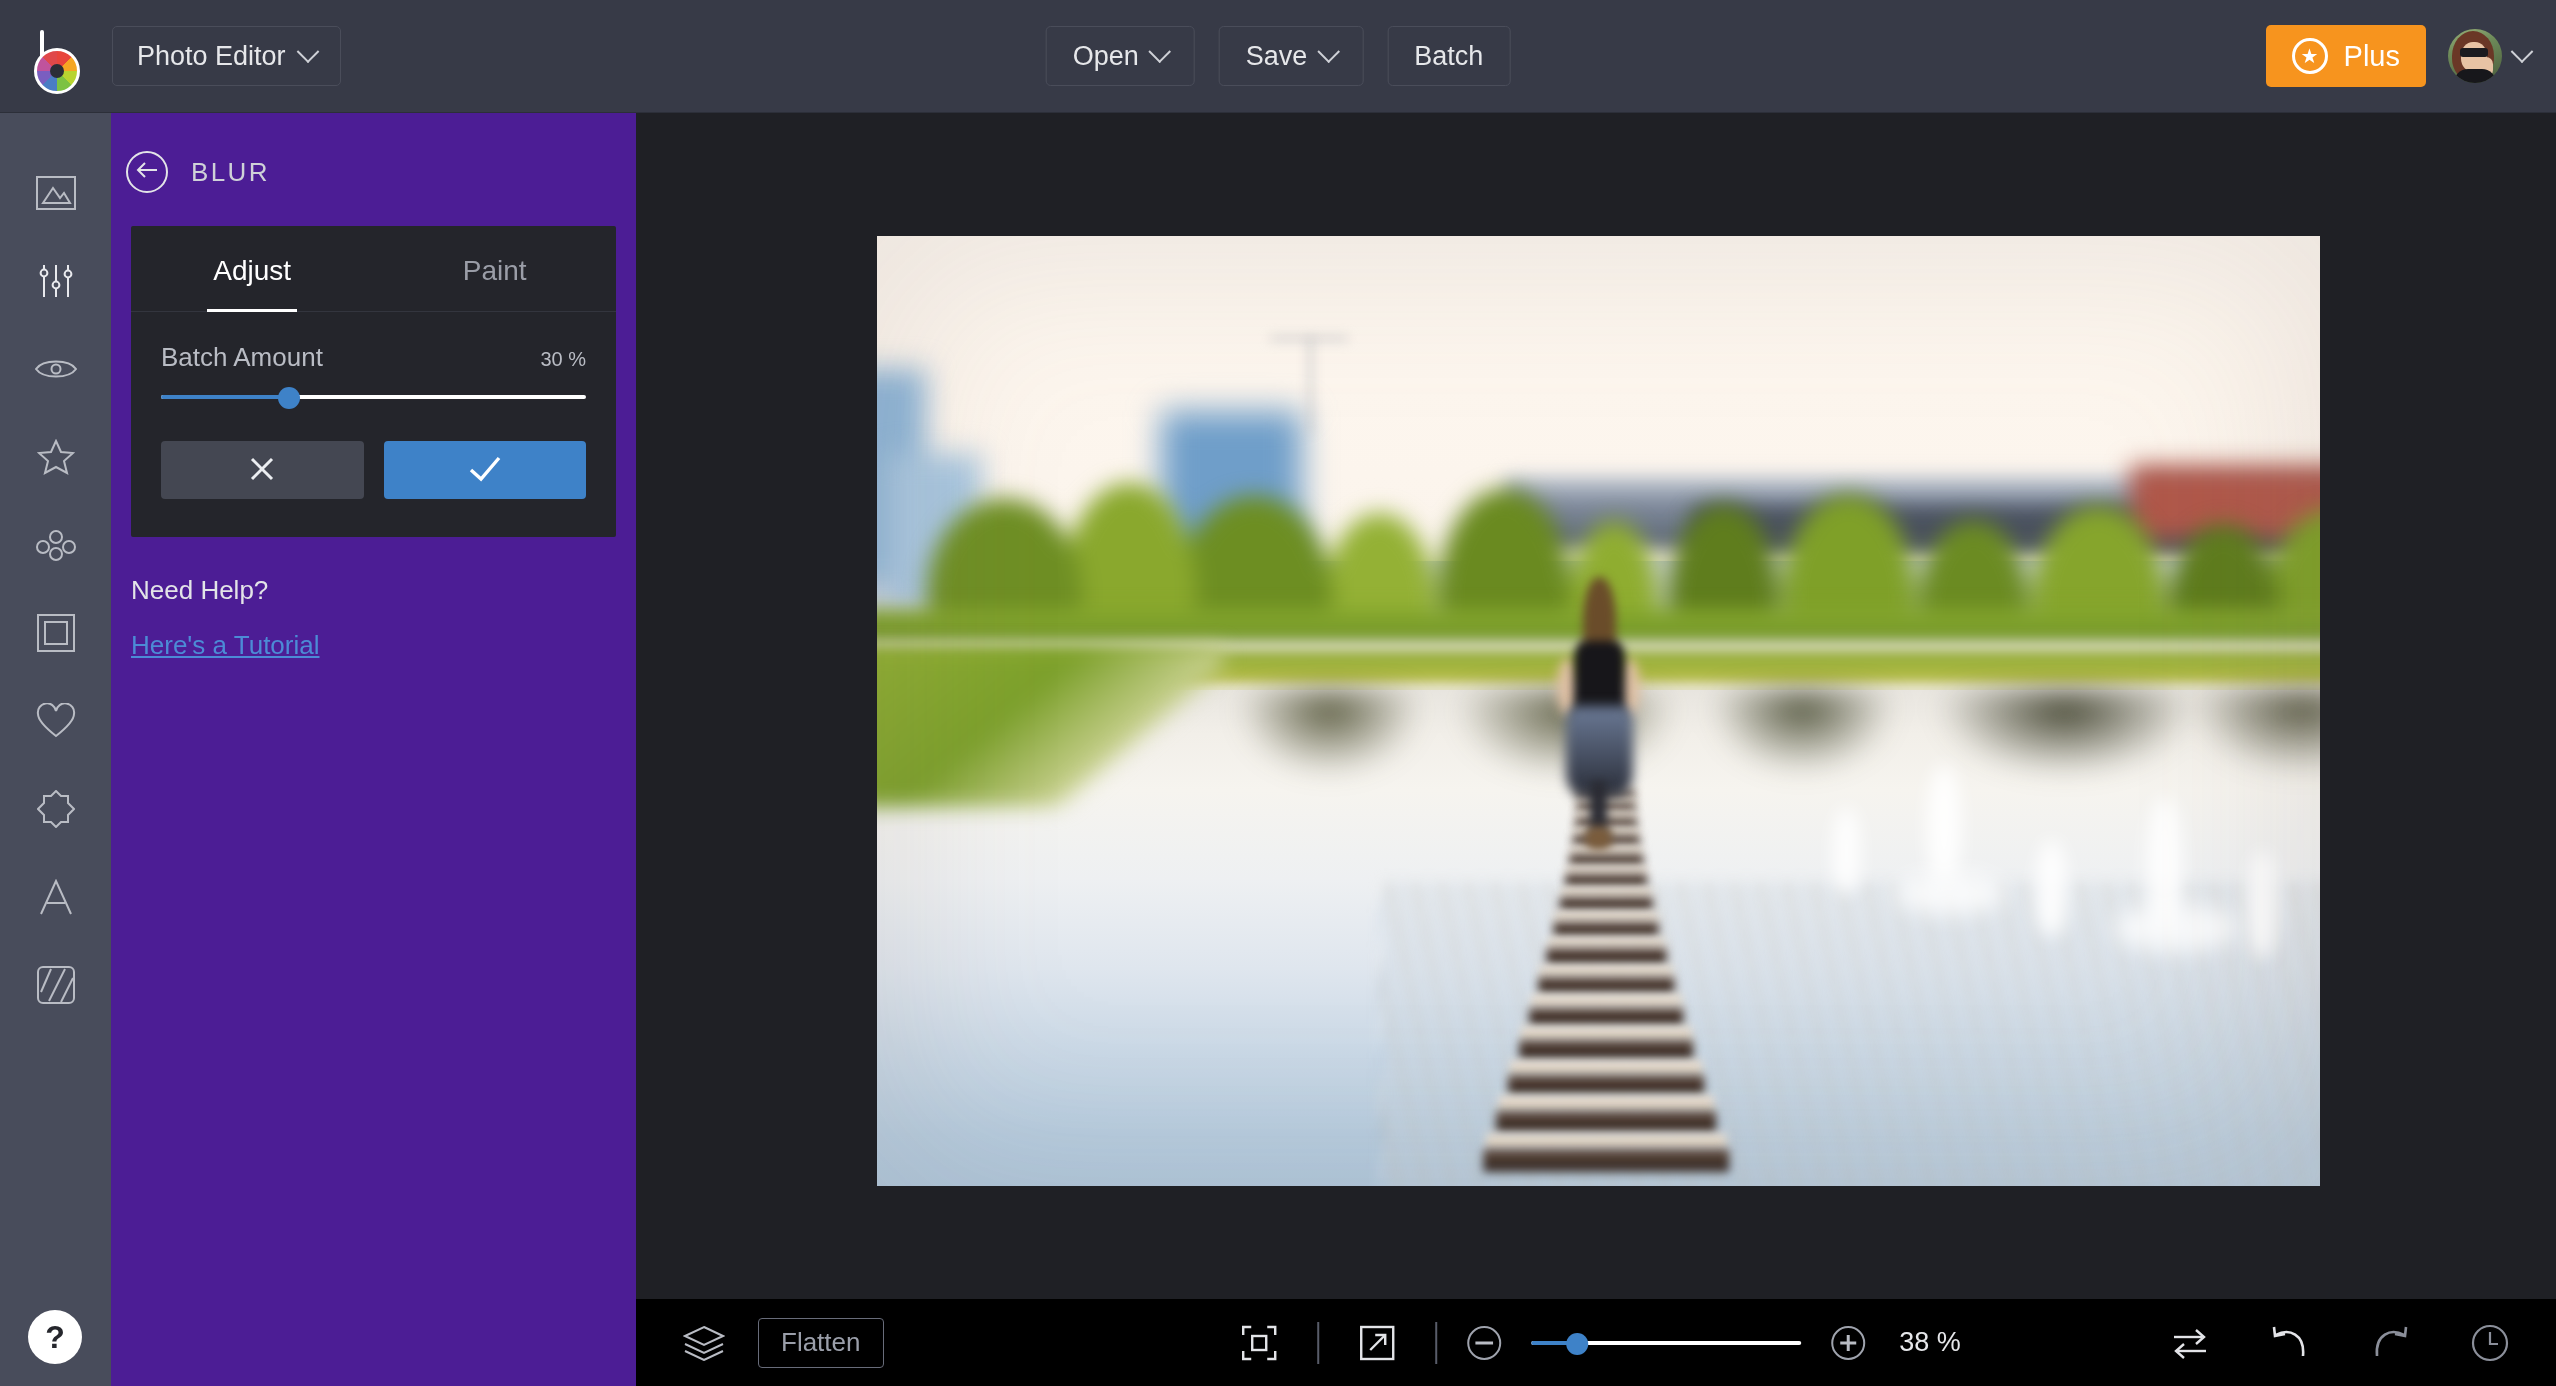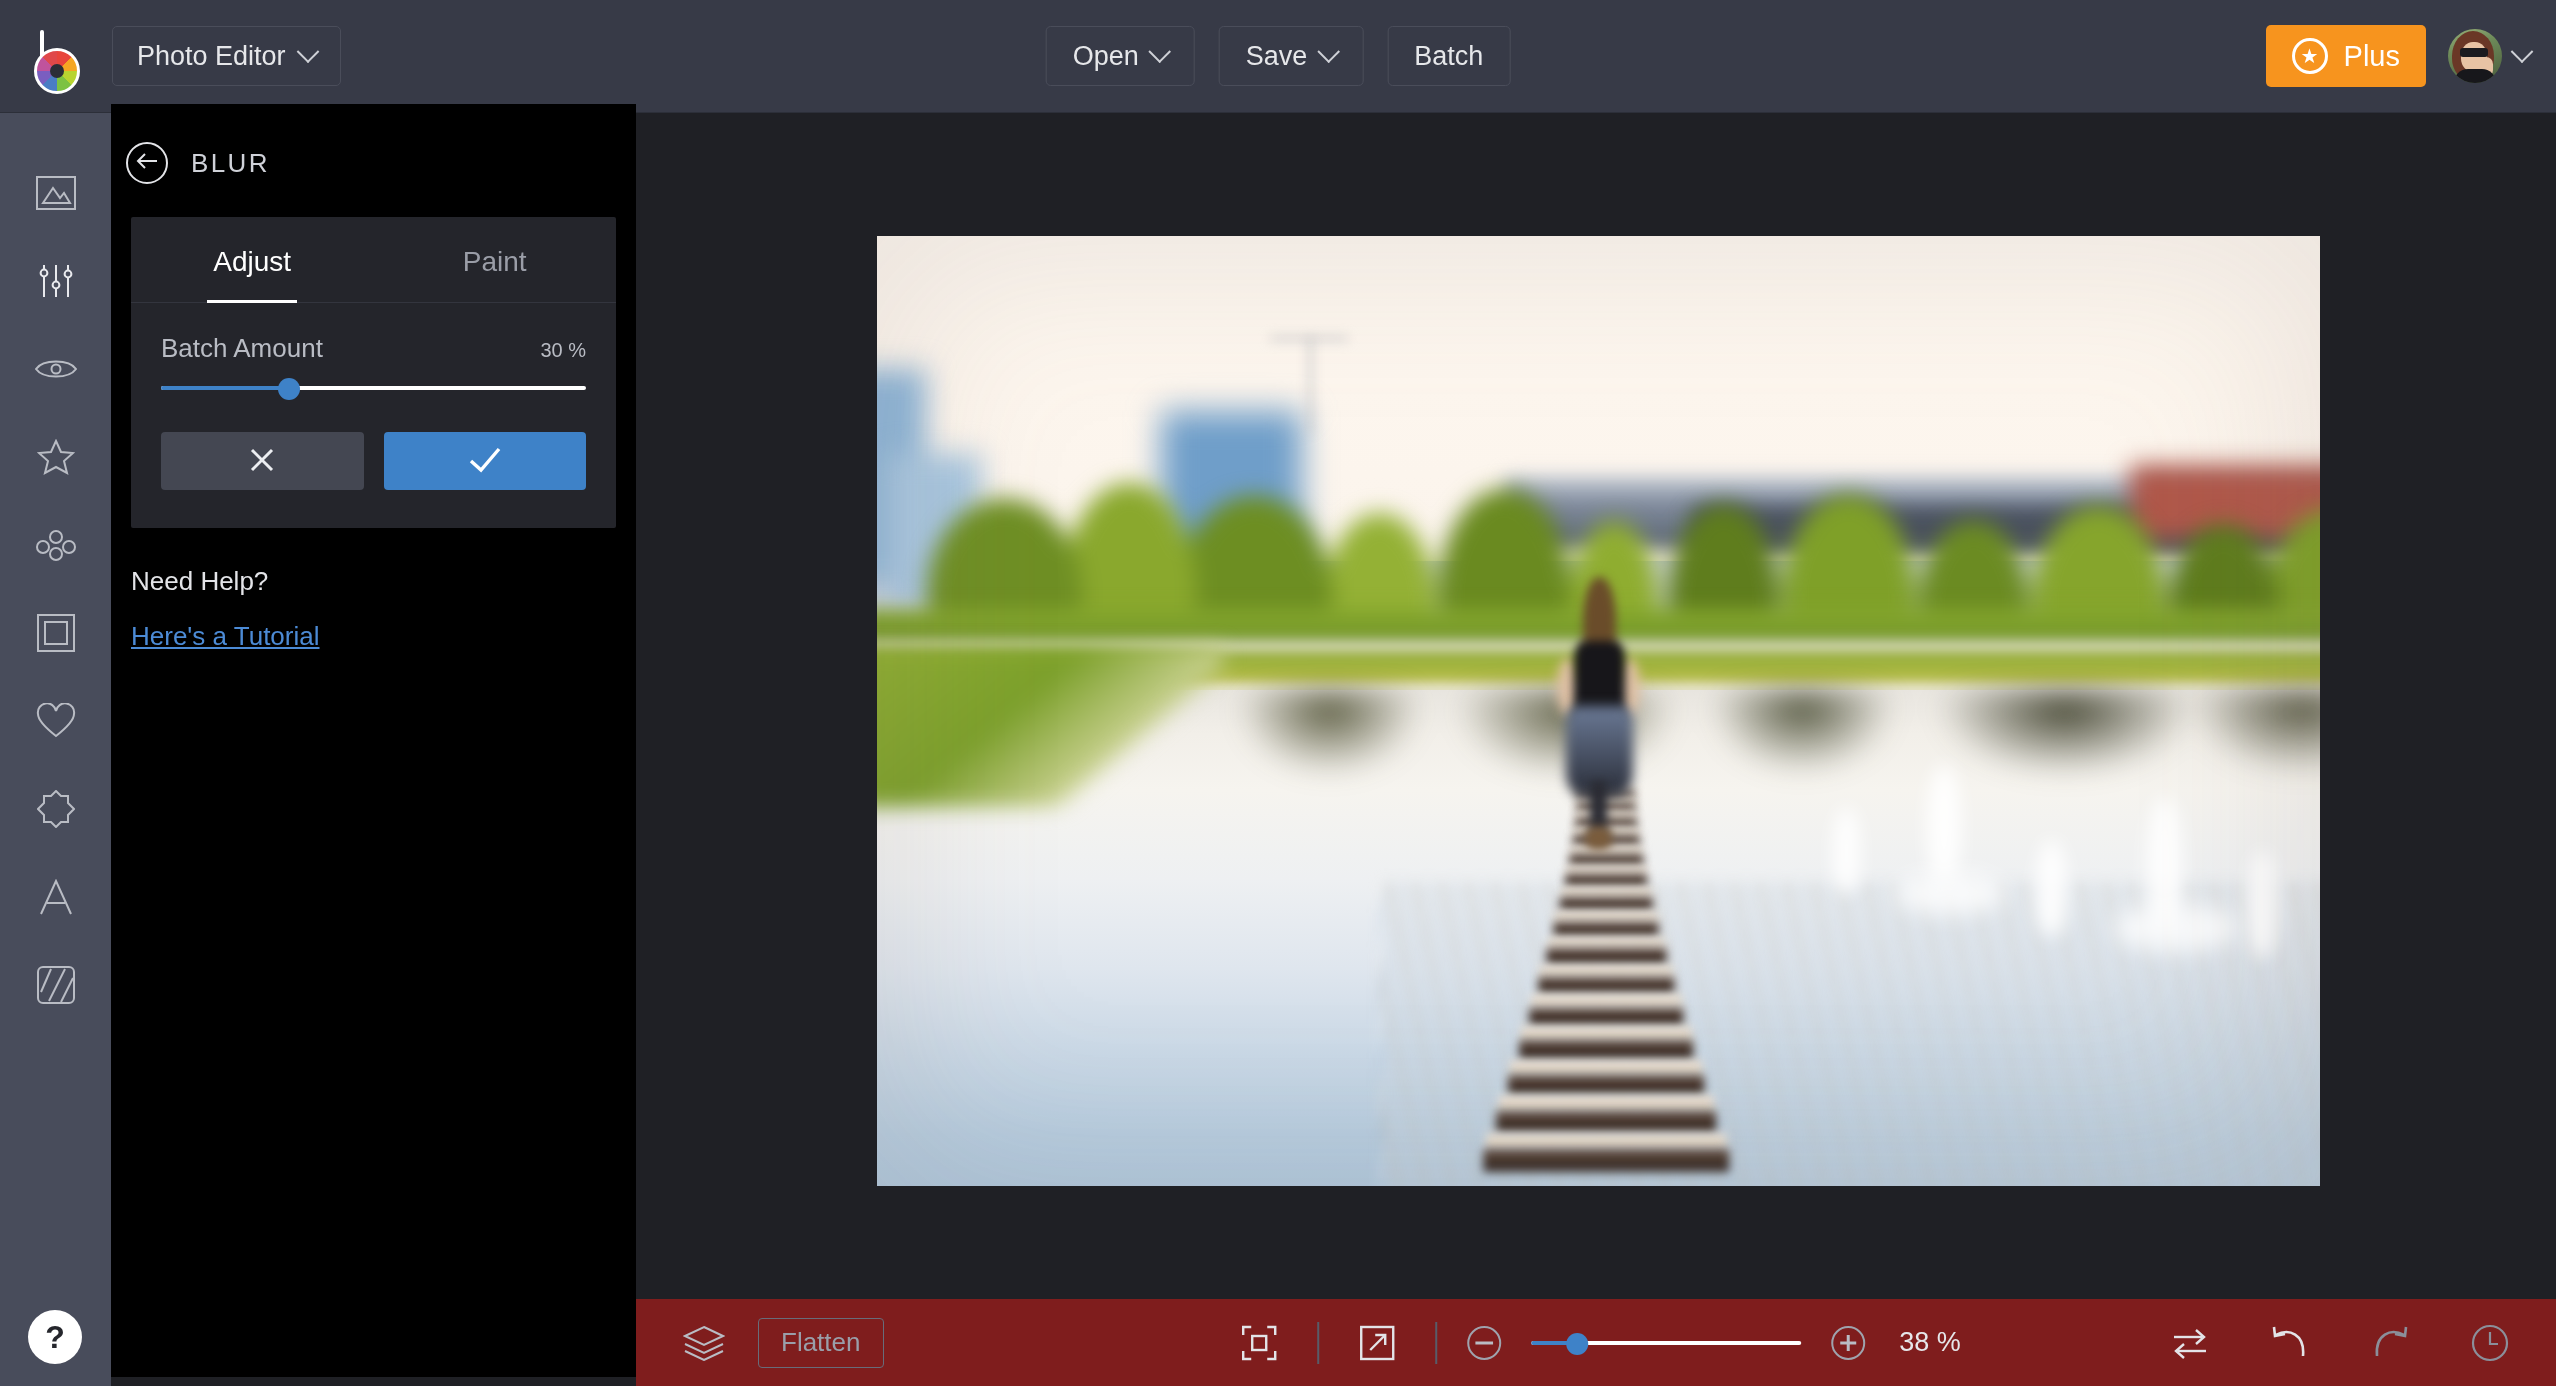--- a/index.html
+++ b/index.html
@@ -100,22 +100,22 @@
   }
   .rail-item svg{display:block;}
   .help-btn{
     position:absolute;left:28px;bottom:22px;width:54px;height:54px;border-radius:50%;
     background:#fff;color:#25262c;display:flex;align-items:center;justify-content:center;
     font-size:32px;font-weight:bold;cursor:pointer;font-family:"Liberation Sans", sans-serif;
   }
 
   
   .panel{
-    position:absolute;left:111px;top:104px;width:525px;height:1273px;
-    background:#000000;
+    position:absolute;left:111px;top:113px;width:525px;height:1273px;
+    background:#4c1d95;
   }
   .panel-head{
     display:flex;align-items:center;padding:38px 0 0 15px;gap:23px;
   }
   .back-circle{
     width:42px;height:42px;border-radius:50%;border:2px solid #e3e4e8;
     display:flex;align-items:center;justify-content:center;cursor:pointer;flex:none;
   }
   .panel-title{
     font-size:26px;letter-spacing:2.4px;color:#cfd1d8;
@@ -291,21 +291,21 @@
   .p-shoe{position:absolute;left:38%;top:93%;width:24%;height:9%;background:#7a5c3c;border-radius:40%;filter:blur(5px);}
 
   .vign{
     position:absolute;inset:0;pointer-events:none;
     box-shadow:inset 0 0 160px 40px rgba(120,110,95,.12);
   }
 
   
   .bottombar{
     position:absolute;left:636px;top:1299px;width:1920px;height:87px;
-    background:#7f1d1d;display:flex;align-items:center;
+    background:#000000;display:flex;align-items:center;
   }
   .bb-left{display:flex;align-items:center;gap:26px;padding-left:40px;}
   .flatten{
     height:50px;padding:0 22px;border:1px solid #686c7a;border-radius:4px;
     display:flex;align-items:center;color:#9a9ea9;font-size:26px;cursor:pointer;
     background:transparent;font-family:"Liberation Sans", sans-serif;
   }
   .bb-center{
     position:absolute;left:50%;transform:translateX(-50%);
     display:flex;align-items:center;gap:8px;

